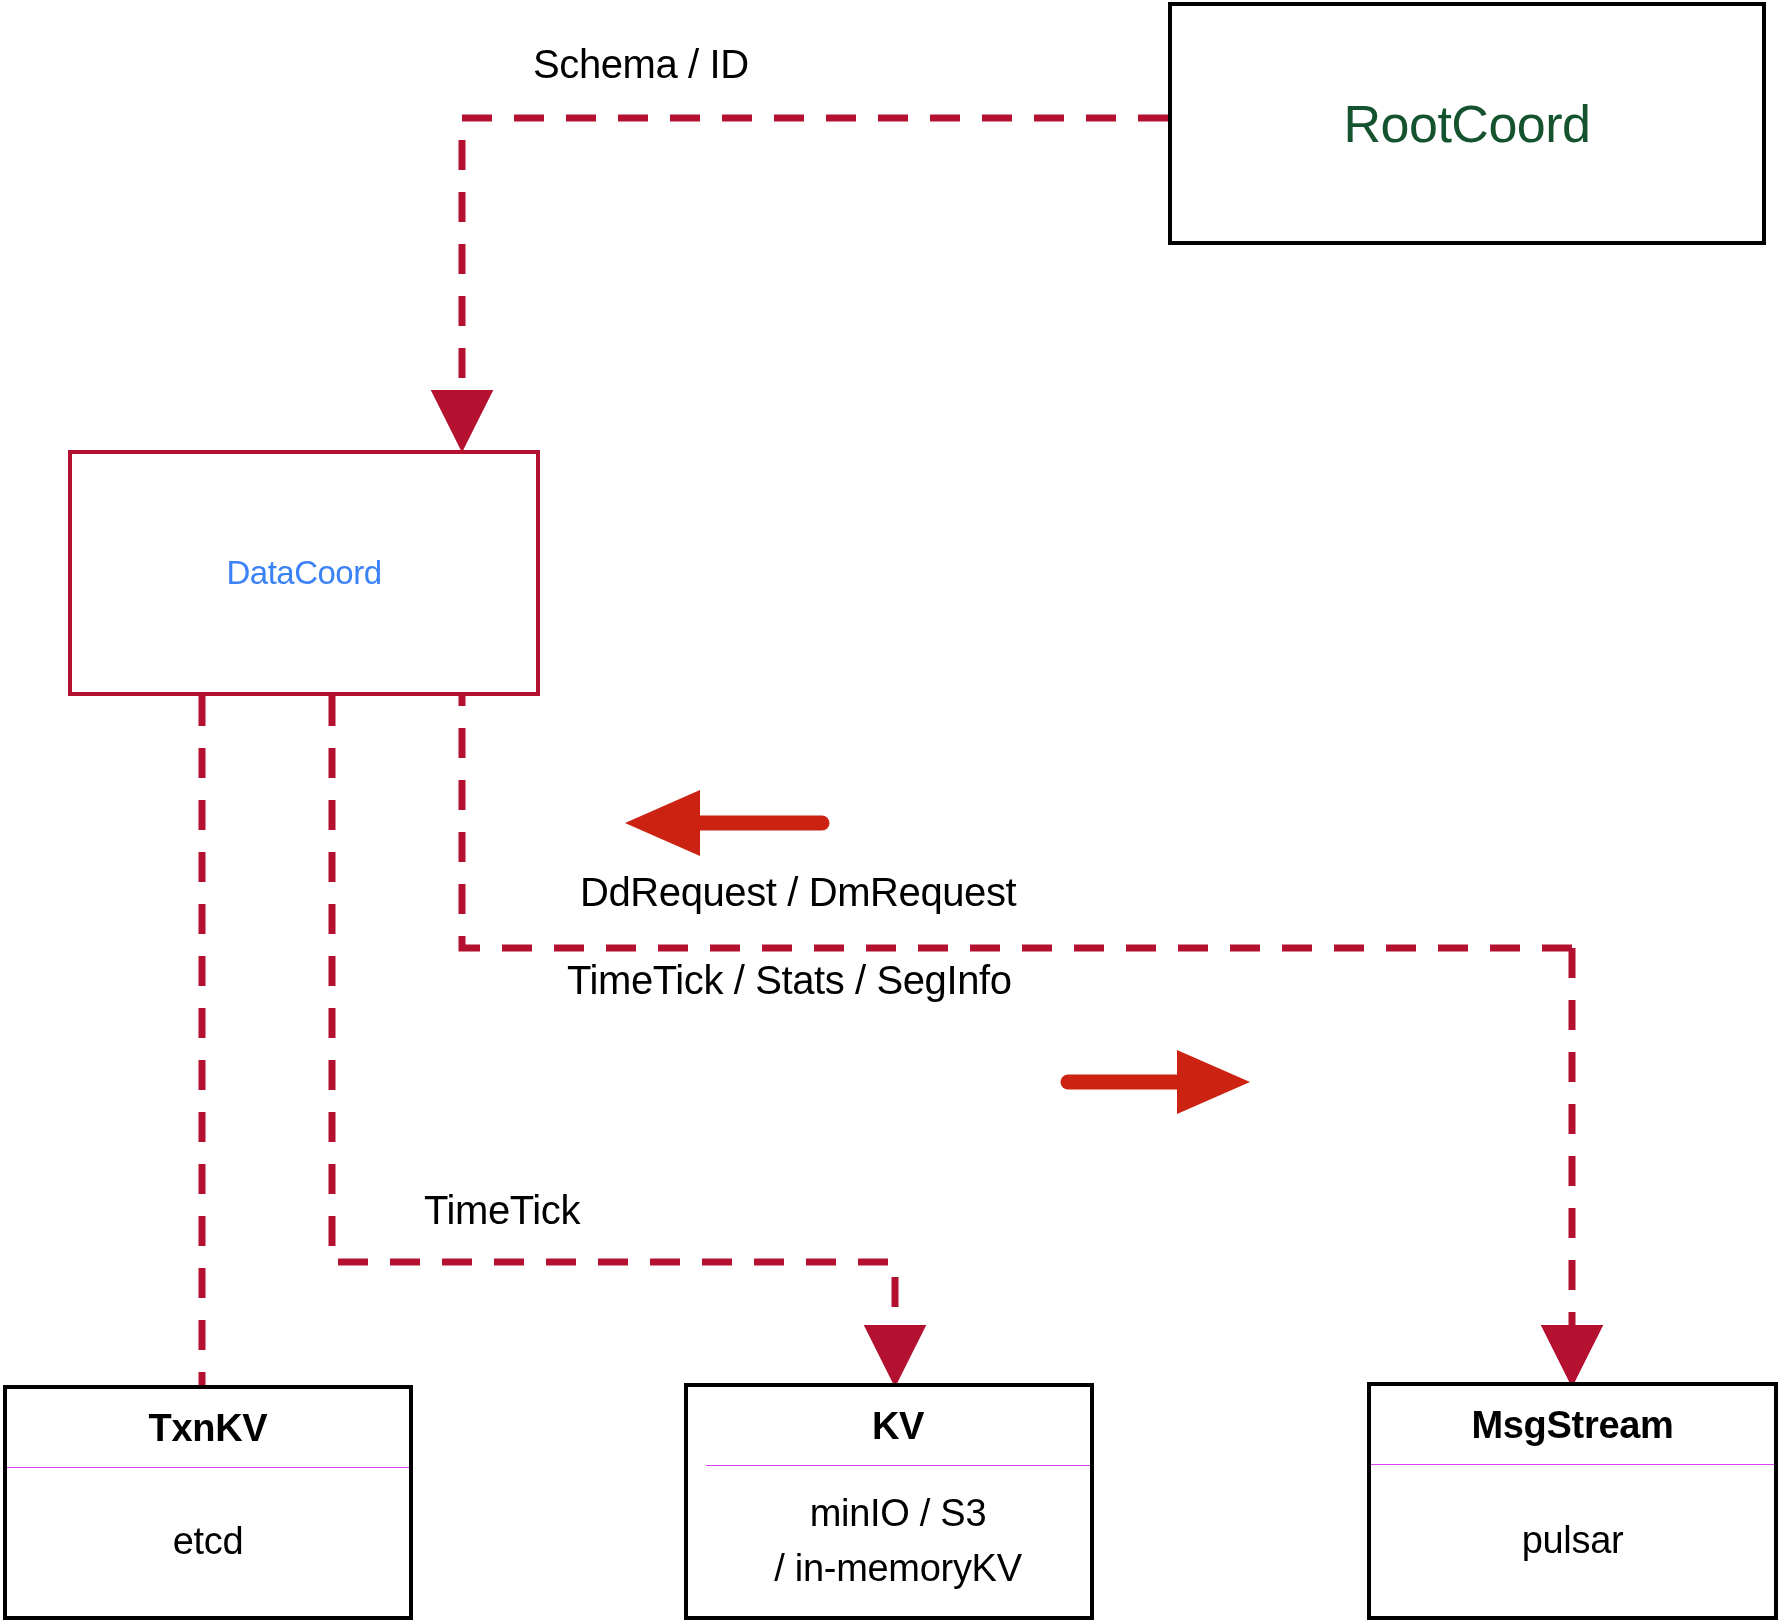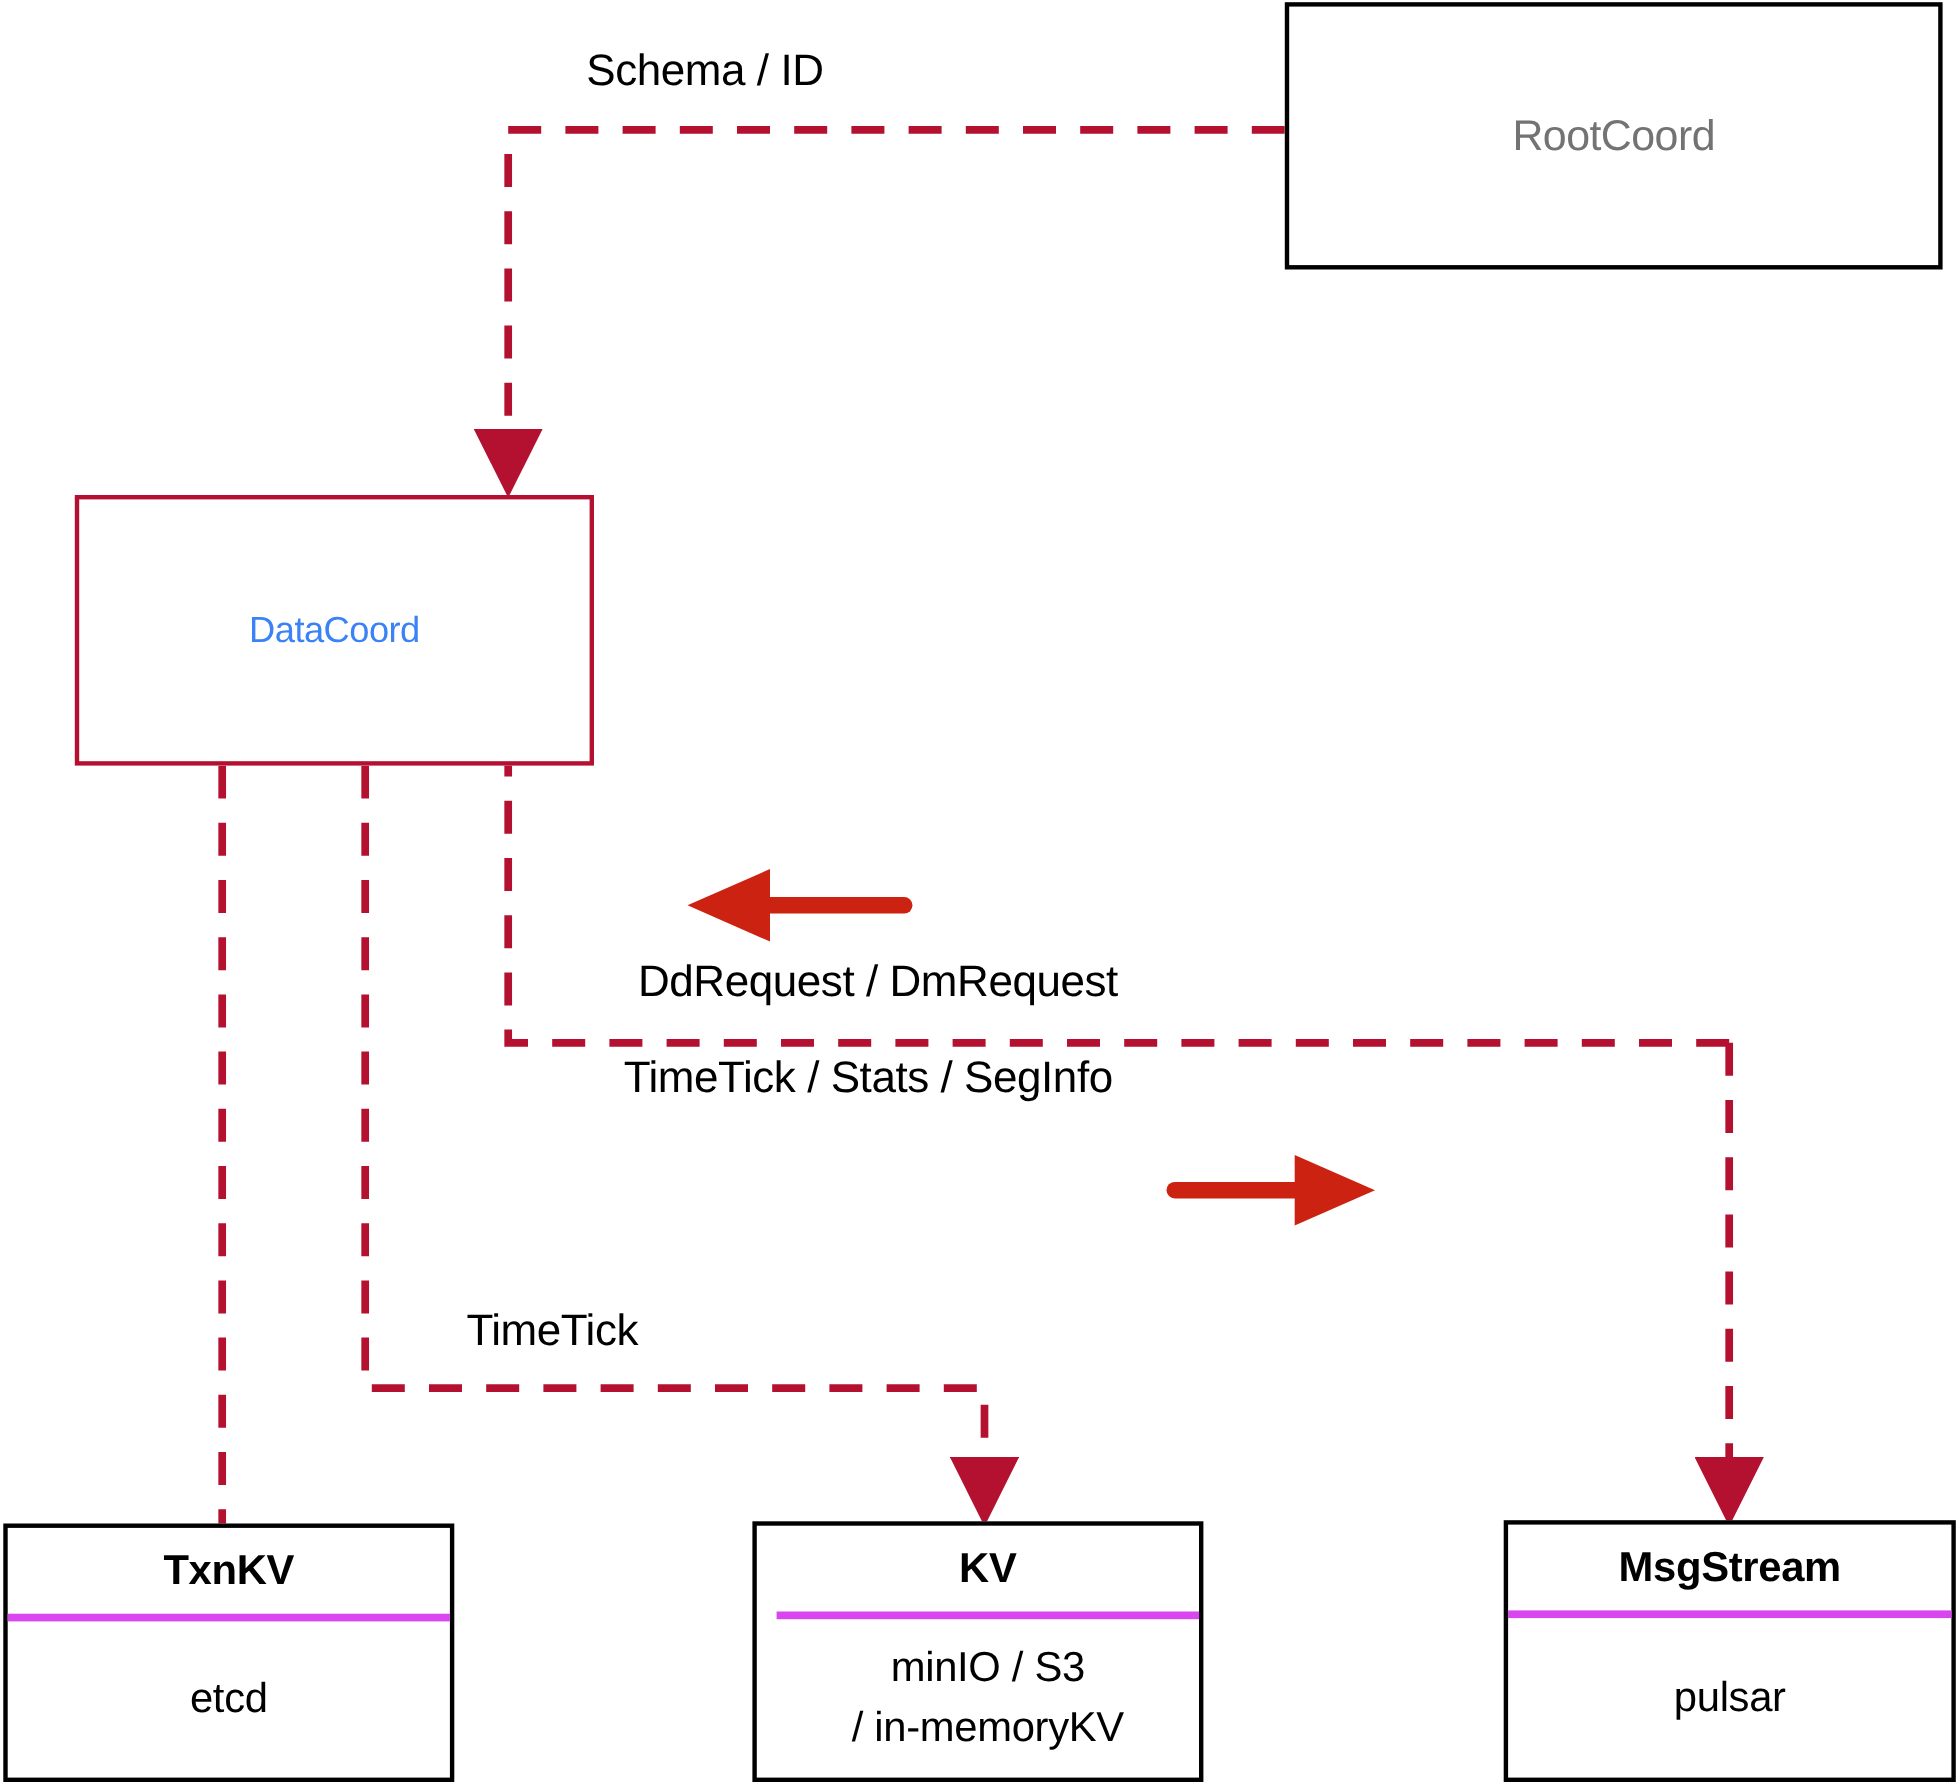--- a/index.html
+++ b/index.html
@@ -35,40 +35,40 @@
     align-items: center;
     justify-content: center;
   }
   .node-accent {
     border: 4px solid #B41030;
     display: flex;
     align-items: center;
     justify-content: center;
   }
   .node-title-plain {
-    font-size: 39px;
-    color: #737373;
+    font-size: 52px;
+    color: #14532d;
     font-weight: normal;
     letter-spacing: -0.5px;
   }
   .node-title-accent {
     font-size: 33px;
     color: #3b82f6;
     font-weight: normal;
     letter-spacing: -0.5px;
   }
   .node-split {
     border: 4px solid #000000;
     display: flex;
     flex-direction: column;
     padding: 0;
   }
   .split-header {
     flex: 0 0 78px;
-    border-bottom: 7px solid #d946ef;
+    border-bottom: 1px solid #d946ef;
     display: flex;
     align-items: center;
     justify-content: center;
     font-weight: bold;
     font-size: 38px;
     color: #000000;
     letter-spacing: -0.3px;
   }
   .split-body {
     flex: 1 1 auto;

